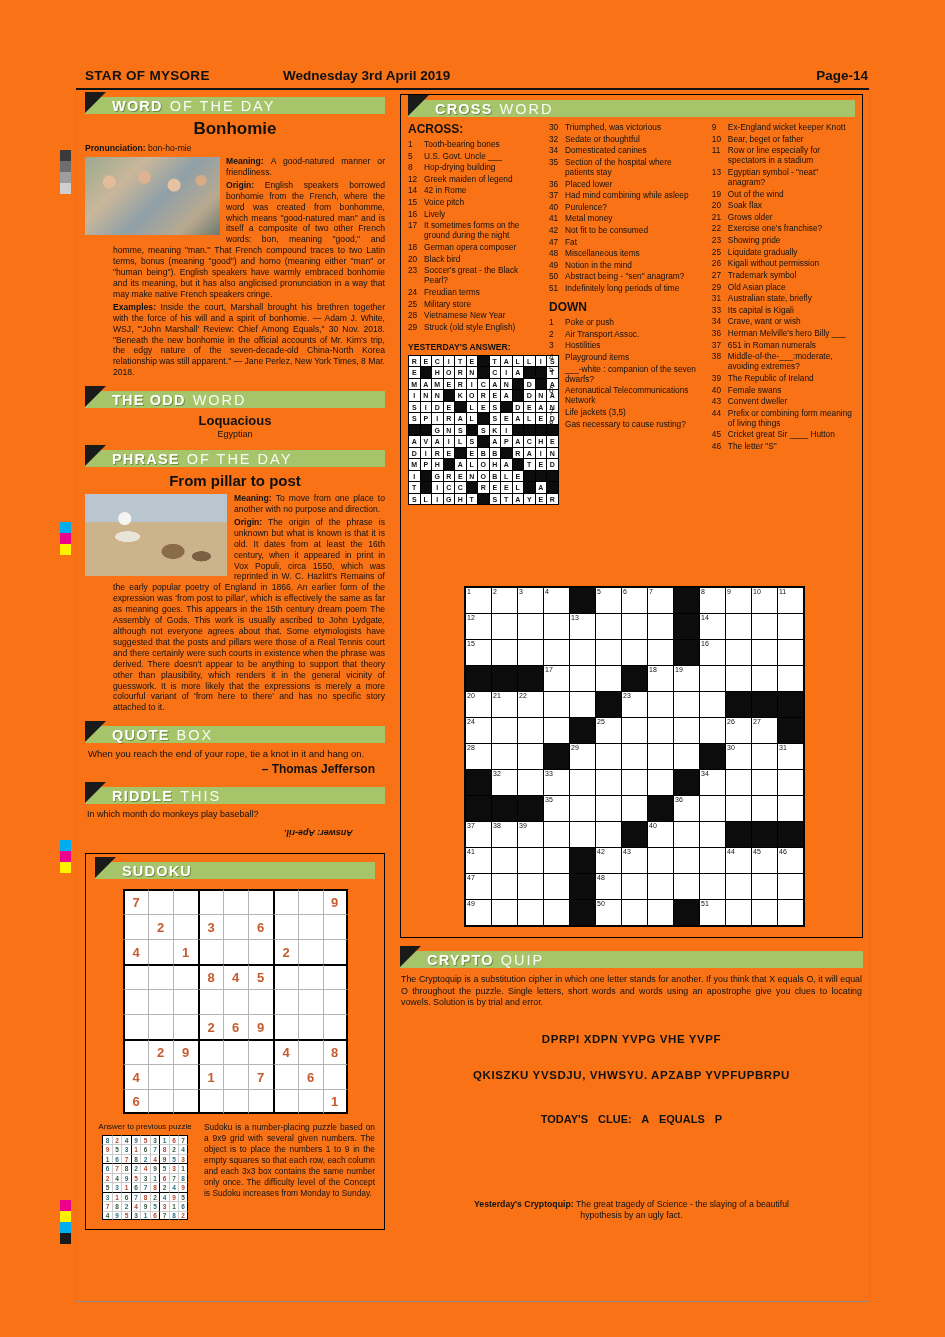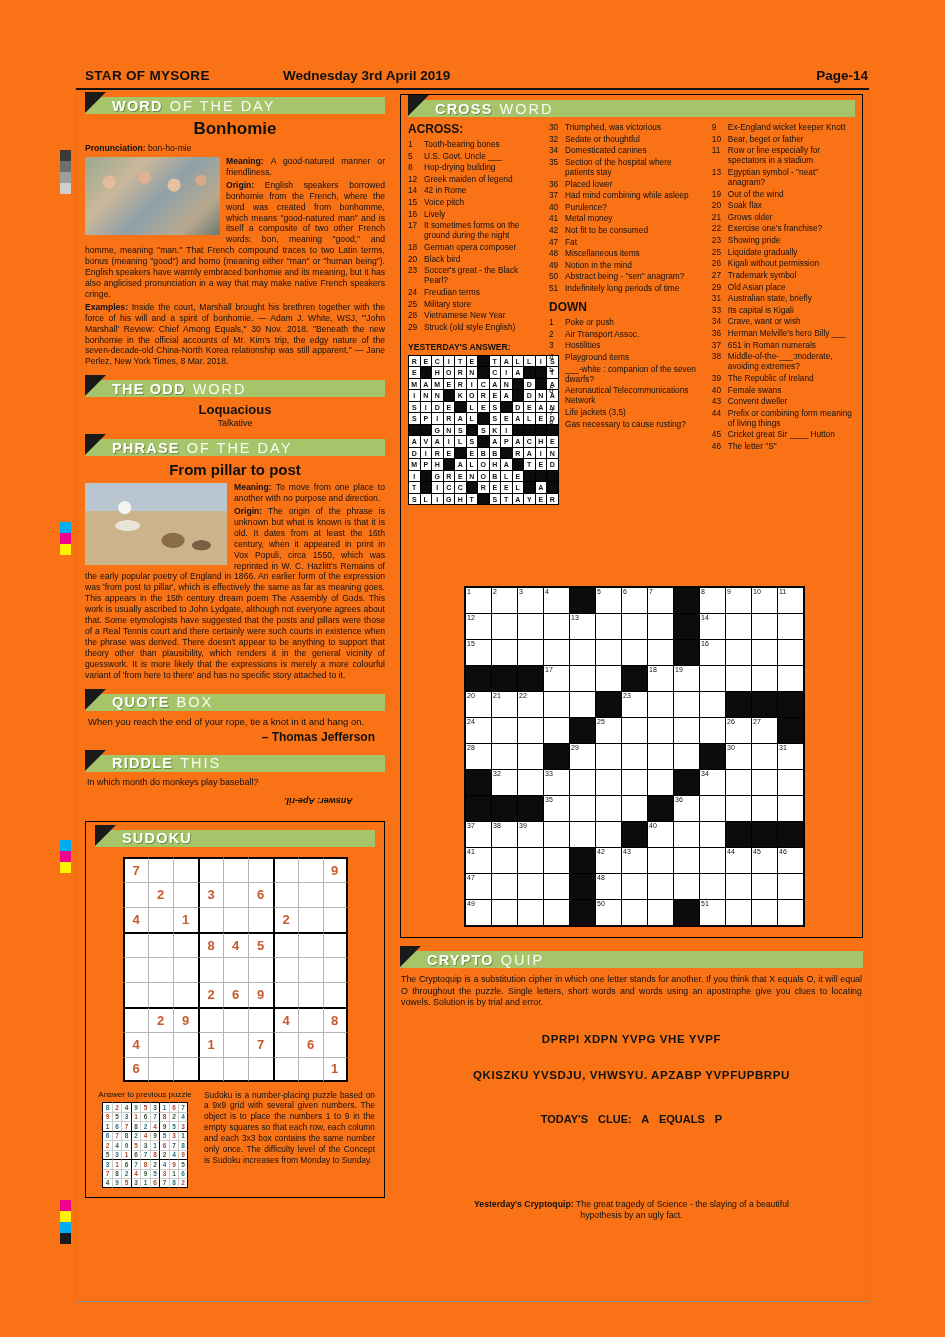--- a/index.html
+++ b/index.html
@@ -24,21 +24,21 @@
   .sec-head { position:relative; background:var(--green,#a6c46a); height:17px; display:flex; align-items:center;
               padding-left:27px; color:#fff; margin-bottom:5px; }
   .sec-head .corner { position:absolute; left:0; top:-5px; width:0; height:0;
               border-top:21px solid var(--ink,#1a1a1a); border-right:21px solid transparent; }
   .h-bold  { font-weight:800; font-size:14.5px; letter-spacing:1.2px; margin-right:7px;
              text-shadow:1px 1px 0 rgba(70,95,25,.55); }
   .h-light { font-weight:normal; font-size:14.5px; letter-spacing:2px; color:rgba(255,255,255,.93); }
   
   .wod-title { font-size:17px; font-weight:bold; text-align:center; margin:3px 0 4px; }
   .pron { font-size:8.6px; margin-bottom:3px; }
-  .bodytext p { font-size:8.6px; line-height:1.27; text-align:justify; margin-bottom:2px; }
+  .bodytext p { font-size:8.6px; line-height:1.27; text-align:justify; margin-bottom:2px;margin-left:28px; }
   .photo1 { float:left; width:135px; height:78px; margin:1px 6px 2px 0;
             background:
               radial-gradient(circle at 18% 32%, #e3bd9b 0 6px, rgba(0,0,0,0) 7px),
               radial-gradient(circle at 44% 26%, #ddb292 0 6px, rgba(0,0,0,0) 7px),
               radial-gradient(circle at 66% 36%, #e6c2a0 0 6px, rgba(0,0,0,0) 7px),
               radial-gradient(circle at 86% 30%, #d8ab88 0 5px, rgba(0,0,0,0) 6px),
               linear-gradient(135deg,#9aa98f 0%,#c9b79a 30%,#8fa0a8 55%,#b9a98f 80%,#6d7a70 100%); }
   .photo2 { float:left; width:142px; height:82px; margin:1px 7px 2px 0;
             background:
               radial-gradient(circle at 28% 30%, #f4f4f0 0 6px, rgba(0,0,0,0) 7px),
@@ -153,21 +153,21 @@
       <div style="clear:both"></div>
     </div>
 
     <div class="section">
       <div class="sec-head">
         <span class="corner"></span>
         <span class="h-bold">THE ODD</span>
         <span class="h-light">WORD</span>
       </div>
       <div class="odd-word">Loquacious</div>
-      <div class="odd-meaning">Talkative</div>
+      <div class="odd-meaning">Egyptian</div>
     </div>
 
     <div class="section">
       <div class="sec-head">
         <span class="corner"></span>
         <span class="h-bold">PHRASE</span>
         <span class="h-light">OF THE DAY</span>
       </div>
       <div class="phrase-title">From pillar to post</div>
       <div class="bodytext">

